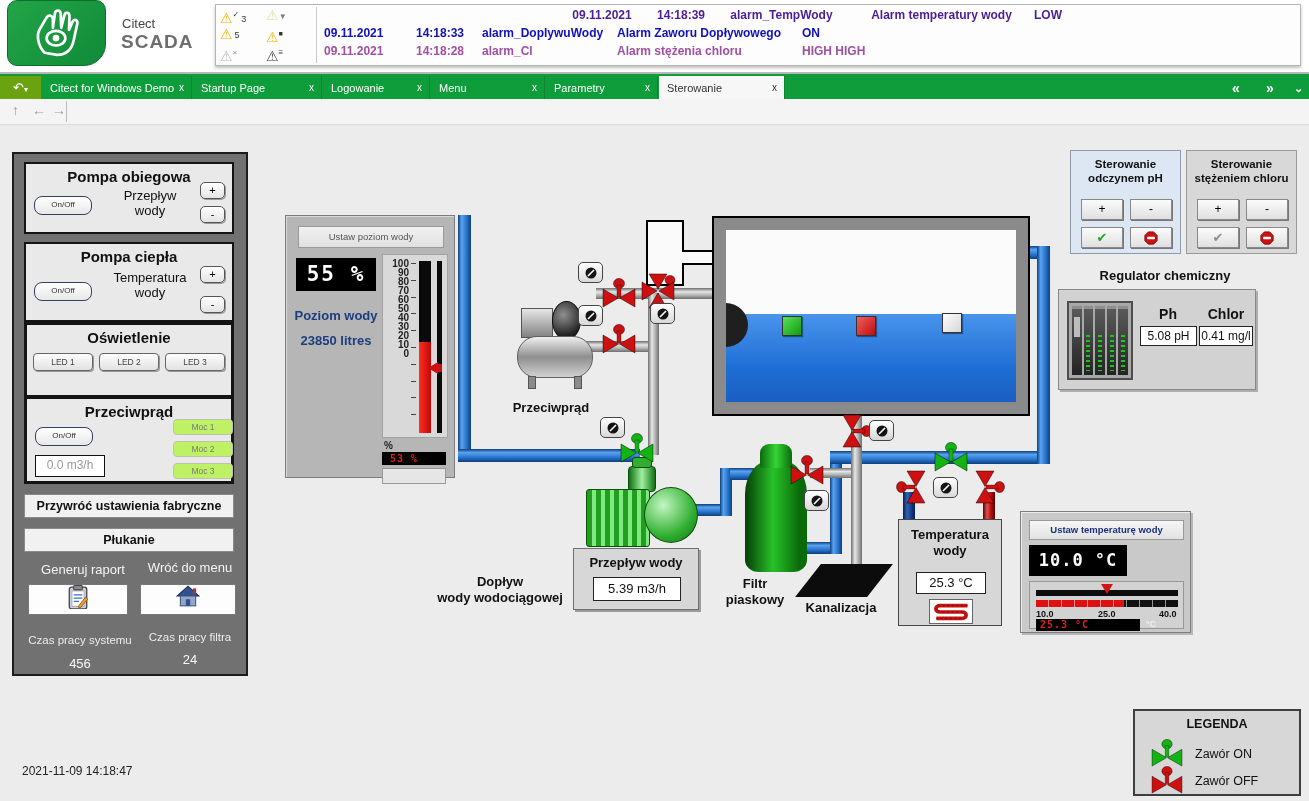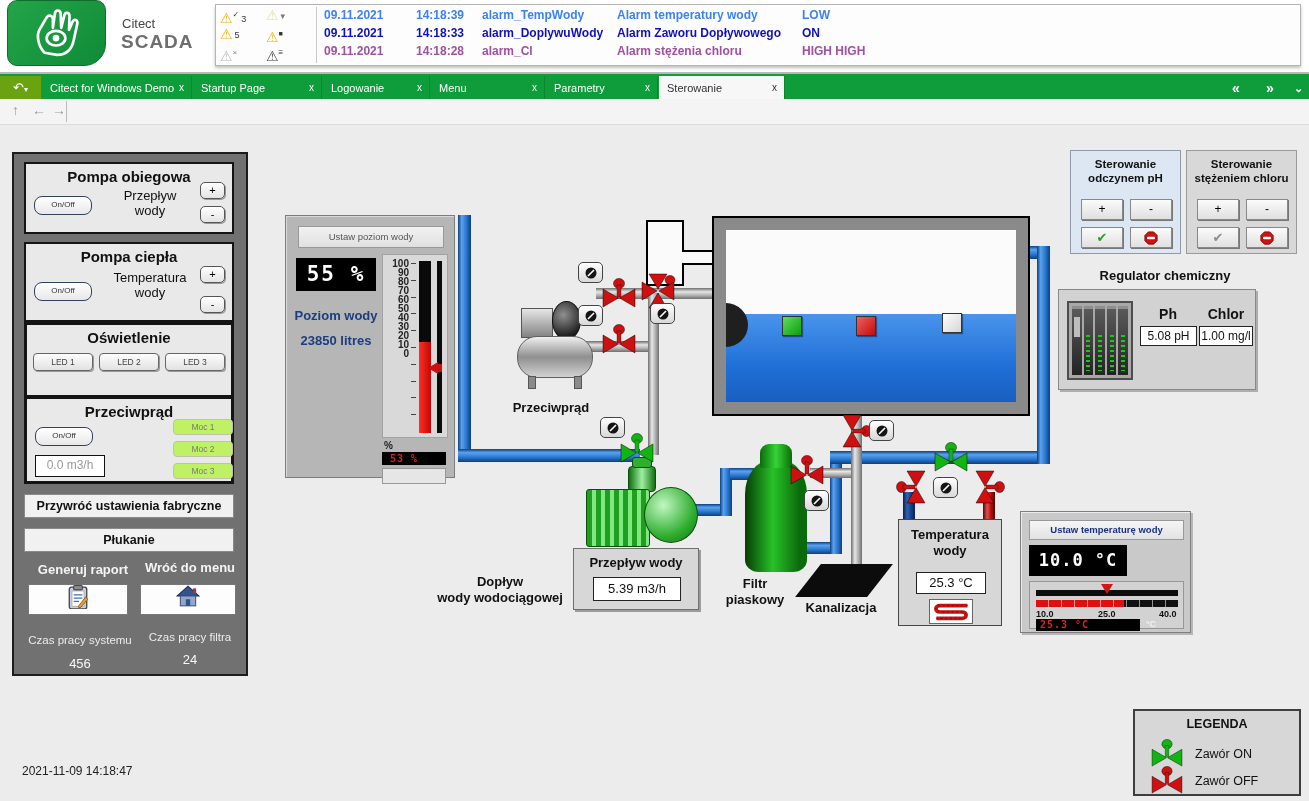--- a/index.html
+++ b/index.html
@@ -38,21 +38,21 @@
   .sec{position:absolute;left:10px;width:210px;background:#e9e9e9;border:2px solid #141414;}
   .sec.thick{border-width:3px;}
   .sectitle{text-align:center;font-size:15px;font-weight:bold;color:#111;margin-top:4px;}
   .onoff{position:absolute;width:58px;height:19px;border:1.5px solid #33415e;border-radius:8px;background:linear-gradient(#ffffff,#e8e8e8);font-size:8px;color:#333;text-align:center;line-height:16px;cursor:pointer;}
   .pmbtn{position:absolute;width:25px;height:17px;border:1px solid #555;border-radius:5px;background:linear-gradient(#fff,#e4e4e4);font-size:11px;line-height:14px;text-align:center;cursor:pointer;box-shadow:1px 1px 0 #999;}
   .paramtxt{position:absolute;font-size:13px;color:#111;text-align:center;line-height:15px;}
   .ledbtn{position:absolute;width:60px;height:18px;border:1px solid #666;border-radius:4px;background:linear-gradient(#fdfdfd,#e2e2e2);font-size:8.5px;color:#444;text-align:center;line-height:16px;cursor:pointer;box-shadow:1px 1px 0 #999;}
   .mocbtn{position:absolute;left:146px;width:60px;height:16px;border:1px solid #c2c0b0;border-radius:4px;background:#bef264;font-size:8.5px;color:#777;text-align:center;line-height:14px;cursor:pointer;}
   #flowval{position:absolute;left:8px;top:56px;width:70px;height:22px;background:#fff;border:1.5px solid #111;font-size:12px;color:#9a9a9a;text-align:center;line-height:19px;}
   .widebtn{position:absolute;left:10px;width:210px;height:24px;background:#f1f1f1;border:1px solid #8a8a8a;font-size:12.5px;font-weight:bold;color:#111;text-align:center;line-height:22px;cursor:pointer;}
-  .wlabel{position:absolute;color:#f4f4f4;font-size:13px;font-weight:bold;text-align:center;}
+  .wlabel{position:absolute;color:#f4f4f4;font-size:13px;font-weight:normal;text-align:center;}
   .imgbtn{position:absolute;width:100px;height:31px;background:#fdfdfd;border:1px solid #777;cursor:pointer;text-align:center;line-height:28px;}
   .statlabel{position:absolute;color:#ececec;font-size:11.5px;text-align:center;}
   .statval{position:absolute;color:#f8f8f8;font-size:13px;text-align:center;}
   
   #levelpanel{position:absolute;left:285px;top:215px;width:170px;height:263px;background:#b6b6b6;border:1px solid #7c7c7c;box-shadow:inset 1px 1px 0 #d9d9d9;}
   #levelbtn{position:absolute;left:12px;top:10px;width:146px;height:22px;background:linear-gradient(#f2f2f2,#e0e0e0);border:1px solid #999;font-size:9.5px;color:#555;text-align:center;line-height:20px;cursor:pointer;}
   #leveldisp{position:absolute;left:10px;top:42px;width:80px;height:33px;background:#000;color:#fff;font-family:"DejaVu Sans Mono",monospace;font-size:21px;font-weight:bold;text-align:center;line-height:32px;letter-spacing:2px;}
   .navyl{position:absolute;color:#1c3e7e;font-weight:bold;font-size:13px;text-align:center;width:110px;left:-5px;}
   #gauge{position:absolute;left:96px;top:38px;width:66px;height:184px;background:#d9d9d9;border:1px solid #a2a2a2;}
   #lvlnums{position:absolute;left:2px;top:4px;width:24px;height:176px;display:flex;flex-direction:column;}
@@ -197,21 +197,21 @@
       <div id="alarmicons">
         <span class="aicell" style="left:0;top:0"><span class="w-y">⚠</span><sup style="color:#333">✓</sup><span class="abadge">3</span></span>
         <span class="aicell" style="left:46px;top:0"><span class="w-pale">⚠</span><span class="abadge" style="color:#777">▾</span></span>
         <span class="aicell" style="left:0;top:19px"><span class="w-y">⚠</span><span class="abadge">5</span></span>
         <span class="aicell" style="left:46px;top:19px"><span class="w-y">⚠</span><sup style="color:#333;font-size:7px">■</sup></span>
         <span class="aicell" style="left:0;top:38px"><span class="w-gray">⚠</span><sup style="color:#888">×</sup></span>
         <span class="aicell" style="left:46px;top:38px"><span class="w-dark">⚠</span><sup style="color:#333">≡</sup></span>
       </div>
       <div id="alarmdivider"></div>
 
-      <div class="alarmrow" style="top: 3px; color: #3b82f6;">
+      <div class="alarmrow" style="top: 3px; color: #4c1d95; text-align: center;">
         <span class="a-date">09.11.2021</span><span class="a-time">14:18:39</span><span class="a-tag">alarm_TempWody</span><span class="a-desc">Alarm temperatury wody</span><span class="a-state">LOW</span>
       </div>
       <div class="alarmrow" style="top: 21px; color: rgb(16, 16, 187);">
         <span class="a-date">09.11.2021</span><span class="a-time">14:18:33</span><span class="a-tag">alarm_DoplywuWody</span><span class="a-desc">Alarm Zaworu Dopływowego</span><span class="a-state">ON</span>
       </div>
       <div class="alarmrow" style="top: 39px; color: rgb(160, 80, 160);">
         <span class="a-date">09.11.2021</span><span class="a-time">14:18:28</span><span class="a-tag">alarm_Cl</span><span class="a-desc">Alarm stężenia chloru</span><span class="a-state">HIGH HIGH</span>
       </div>
     </div>
   </div>
@@ -466,21 +466,21 @@
       <div class="regmod">
           <i></i>
         </div>
       <div class="regmod">
           <i></i>
         </div>
     </div>
     <div class="reglabel" style="left:82px;top:16px;width:54px">Ph</div>
     <div class="inset-val" style="left:81px;top:36px;width:57px;height:20px;line-height:18px;font-size:12px">5.08 pH</div>
     <div class="reglabel" style="left:140px;top:16px;width:54px">Chlor</div>
-    <div class="inset-val" style="left:140px;top:36px;width:54px;height:20px;line-height:18px;font-size:12px">1.00 mg/l</div>
+    <div class="inset-val" style="left:140px;top:36px;width:54px;height:20px;line-height:18px;font-size:12px">0.41 mg/l</div>
   </div>
 
   <div id="tempbox">
     <div class="diaglabel" style="left:0;top:7px;width:102px"><span>Temperatura</span><br><span>wody</span></div>
     <div class="inset-val" style="left:17px;top:52px;width:70px;height:22px;line-height:20px">25.3 °C</div>
     <div id="coilbox">
         <svg width="42" height="22" viewBox="0 0 44 24">
           <use href="#sym-coil"></use>
         </svg>
       </div>

